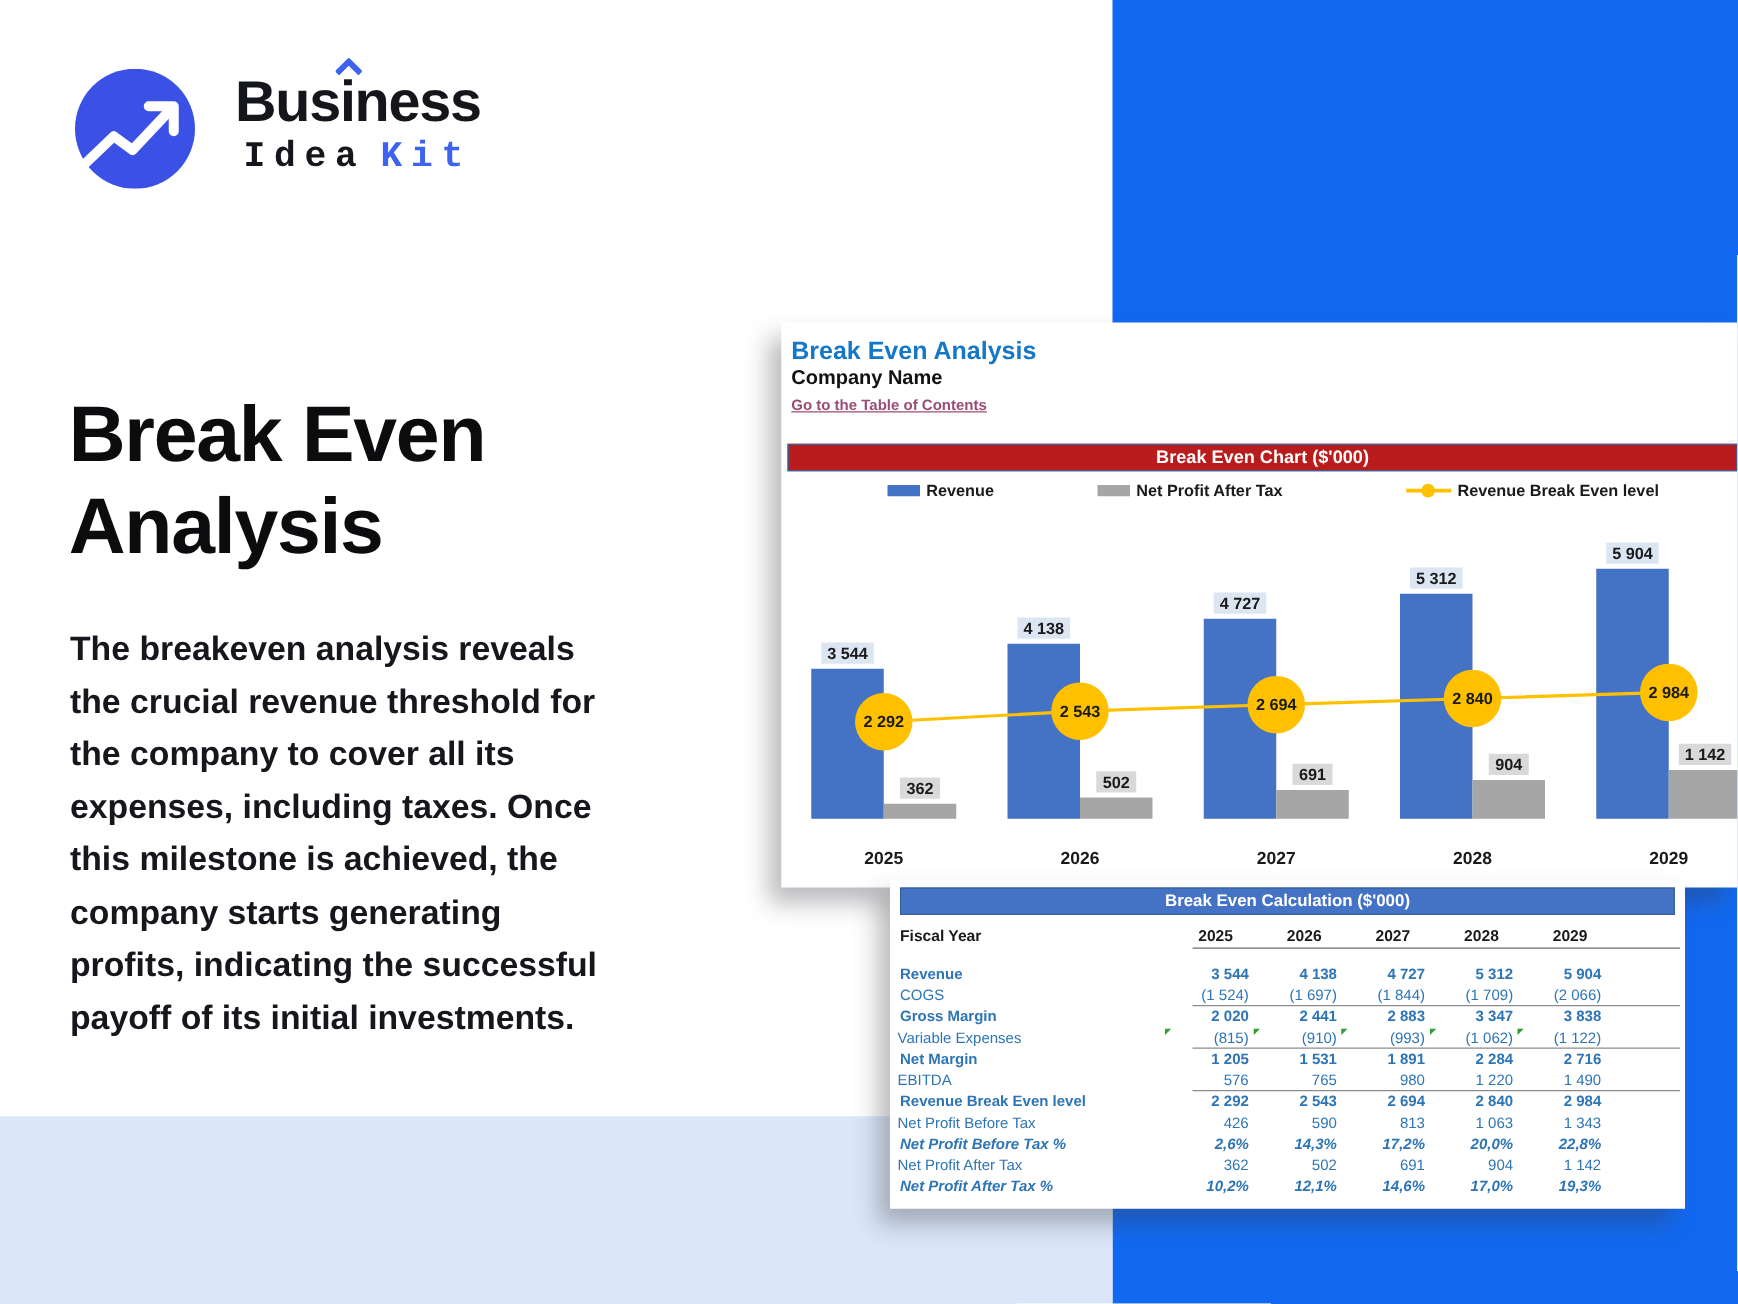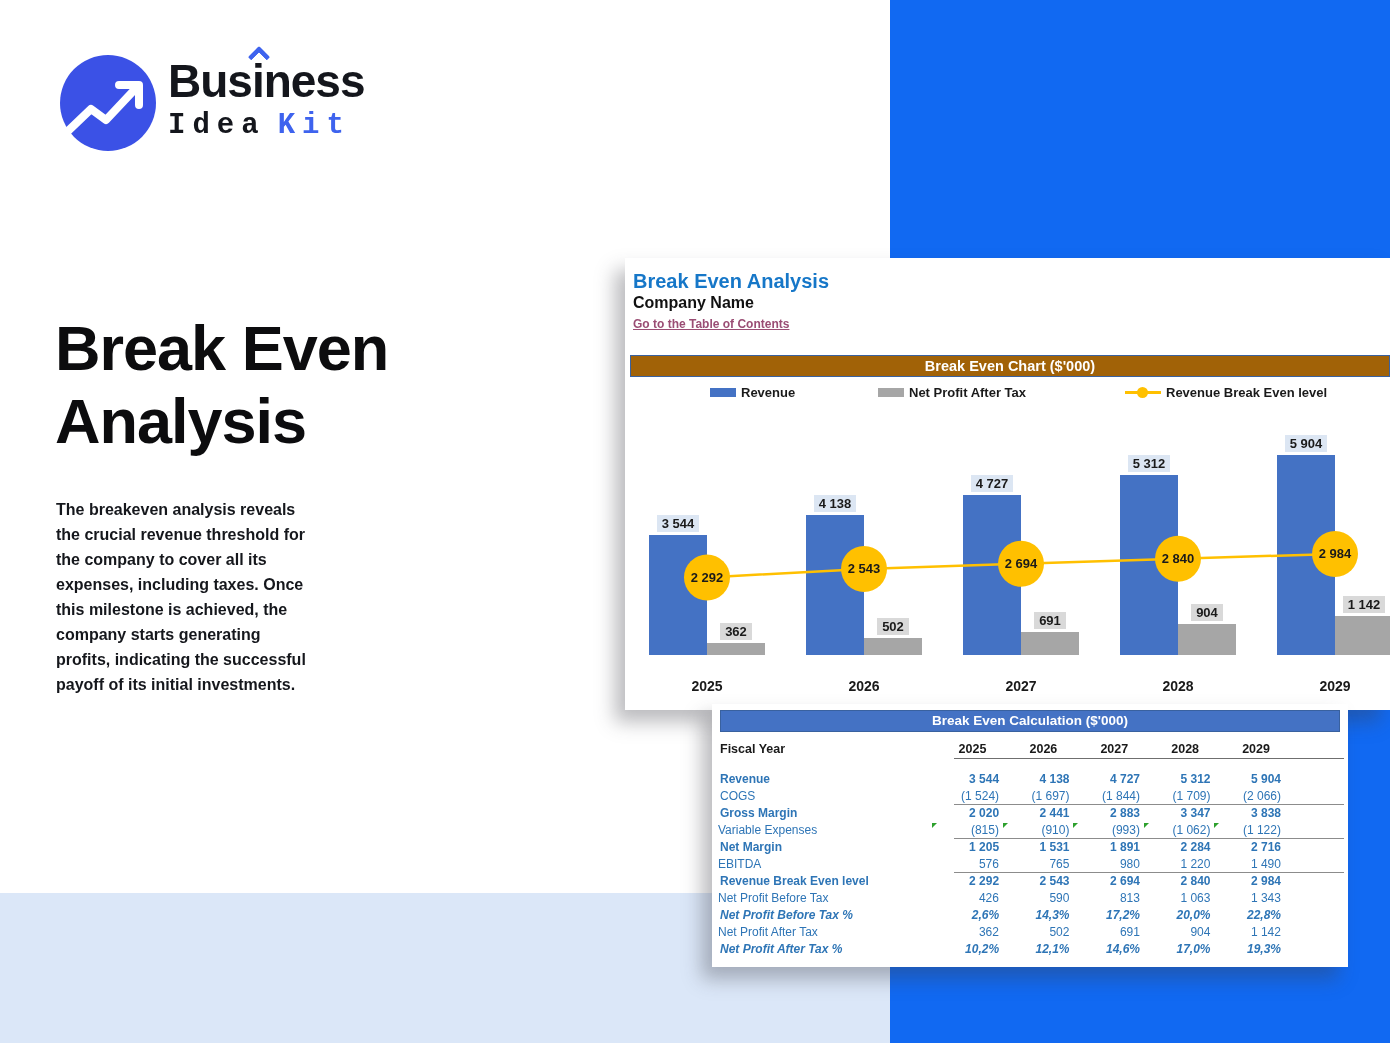--- a/index.html
+++ b/index.html
@@ -6,44 +6,44 @@
   .stage{position:relative;width:1390px;height:1043px;overflow:hidden;background:#fff;
          font-family:"Liberation Sans",sans-serif;}
 
   
   .bg-blue{position:absolute;left:890px;top:0;width:500px;height:1043px;background:#1169f2;}
   .bg-light{position:absolute;left:0;top:893px;width:890px;height:150px;background:#dbe7f8;}
 
   
   .logo{position:absolute;left:60px;top:55px;display:flex;align-items:flex-start;}
   .logo-mark{width:96px;height:96px;}
-  .logo-text{margin-left:12px;margin-top:2px;}
+  .logo-text{margin-left:32px;margin-top:2px;text-align:center;}
   .brand-line1{font-size:46px;font-weight:800;color:#14161c;letter-spacing:-1px;line-height:1.05;}
   .i-wrap{position:relative;display:inline-block;}
   .caret{position:absolute;left:-1px;top:-8px;width:11px;height:11px;
          border-top:5px solid #3e63ee;border-right:5px solid #3e63ee;
          transform:rotate(-45deg);border-radius:2px;}
   .brand-line2{font-family:"Liberation Mono",monospace;font-size:29px;font-weight:700;
                letter-spacing:7px;color:#14161c;margin-top:4px;}
   .brand-line2 .kit{color:#3e63ee;margin-left:12px;}
 
   
   .headline{position:absolute;left:55px;top:312px;margin:0;font-size:63px;line-height:1.16;
             font-weight:800;color:#0c0c0e;letter-spacing:-1px;white-space:pre-line;}
-  .desc{position:absolute;left:56px;top:498px;width:520px;margin:0;font-size:16px;line-height:1.56;
+  .desc{position:absolute;left:56px;top:498px;width:520px;margin:0;font-size:27px;line-height:1.56;
         font-weight:700;color:#15171c;white-space:pre-line;}
 
   
   .chart-card{position:absolute;left:625px;top:258px;width:765px;height:452px;background:#fff;
               box-shadow:-10px 12px 18px rgba(60,60,70,.35);}
   .sheet-title{position:absolute;left:8px;top:12px;font-size:20px;font-weight:700;color:#1677c8;}
   .sheet-company{position:absolute;left:8px;top:36px;font-size:16px;font-weight:700;color:#111;}
   .sheet-link{position:absolute;left:8px;top:59px;font-size:12px;font-weight:700;color:#9a4d74;
               text-decoration:underline;cursor:pointer;}
-  .chart-header{position:absolute;left:5px;top:97px;width:760px;height:22px;background:#a16207;
+  .chart-header{position:absolute;left:5px;top:97px;width:760px;height:22px;background:#b91c1c;
                 border:1px solid #39619f;box-sizing:border-box;color:#fff;font-size:14.5px;
                 font-weight:700;text-align:center;line-height:20px;}
   .legend{position:absolute;left:0;top:127px;width:765px;height:16px;}
   .leg-item{position:absolute;top:0;display:flex;align-items:center;}
   .leg-swatch{display:inline-block;width:26px;height:9px;margin-right:5px;}
   .leg-line{display:inline-block;position:relative;width:36px;height:3px;margin-right:5px;}
   .leg-dot{position:absolute;left:12px;top:-4px;width:11px;height:11px;border-radius:50%;}
   .leg-label{font-size:13px;font-weight:700;color:#1a1a1a;}
   .plot{position:absolute;left:0;top:145px;width:765px;height:307px;}
   .bar{position:absolute;}

